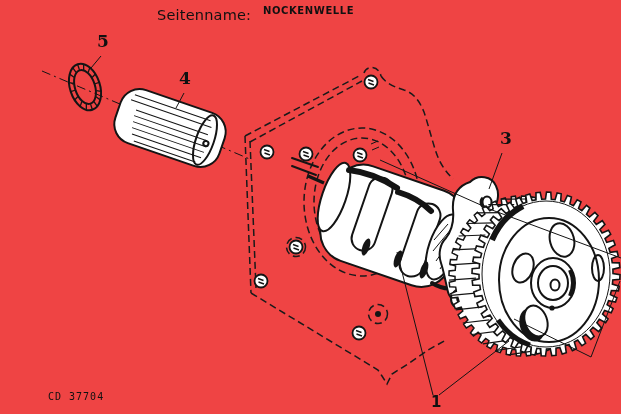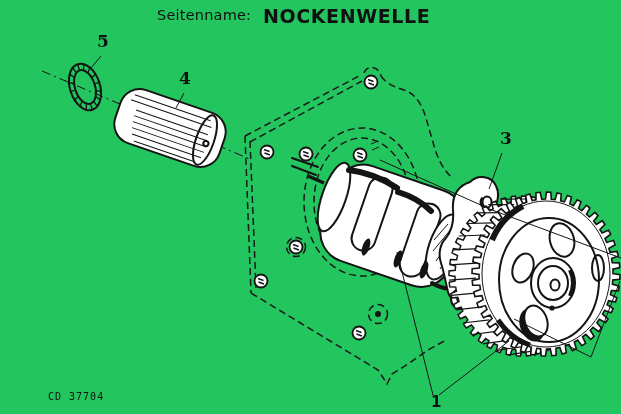--- a/index.html
+++ b/index.html
@@ -1,19 +1,19 @@
 <!DOCTYPE html>
 <html><head>
 <meta charset="utf-8">
 <style>
   html,body{margin:0;padding:0;background:#888;}
-  #page{position:relative;width:621px;height:414px;background:#22c55e;overflow:hidden;
+  #page{position:relative;width:621px;height:414px;background:#ef4444;overflow:hidden;
         font-family:"DejaVu Sans",sans-serif;color:#111;}
   .hdr-label{position:absolute;left:157px;top:7px;font-size:14.5px;letter-spacing:.2px;}
-  .hdr-title{position:absolute;left:263px;top:5px;font-size:19px;font-weight:bold;letter-spacing:.6px;}
+  .hdr-title{position:absolute;left:263px;top:5px;font-size:10px;font-weight:bold;letter-spacing:.6px;}
   .code{position:absolute;left:48px;top:391px;font-family:"DejaVu Sans Mono",monospace;font-size:10px;letter-spacing:1px;}
   .callout{position:absolute;font-family:"DejaVu Serif",serif;font-weight:bold;font-size:17px;line-height:1;}
   .co-5{left:97px;top:33px;}
   .co-4{left:179px;top:70px;}
   .co-3{left:500px;top:130px;}
   .co-1{left:431px;top:395px;font-family:"DejaVu Sans",sans-serif;font-size:15px;}
   svg{position:absolute;left:0;top:0;}
   .ink{stroke:#141414;fill:none;stroke-width:2;stroke-linecap:round;stroke-linejoin:round;}
   .inkw{stroke:#141414;fill:#fff;stroke-width:2;stroke-linejoin:round;}
   .thin{stroke:#141414;fill:none;stroke-width:1;}

